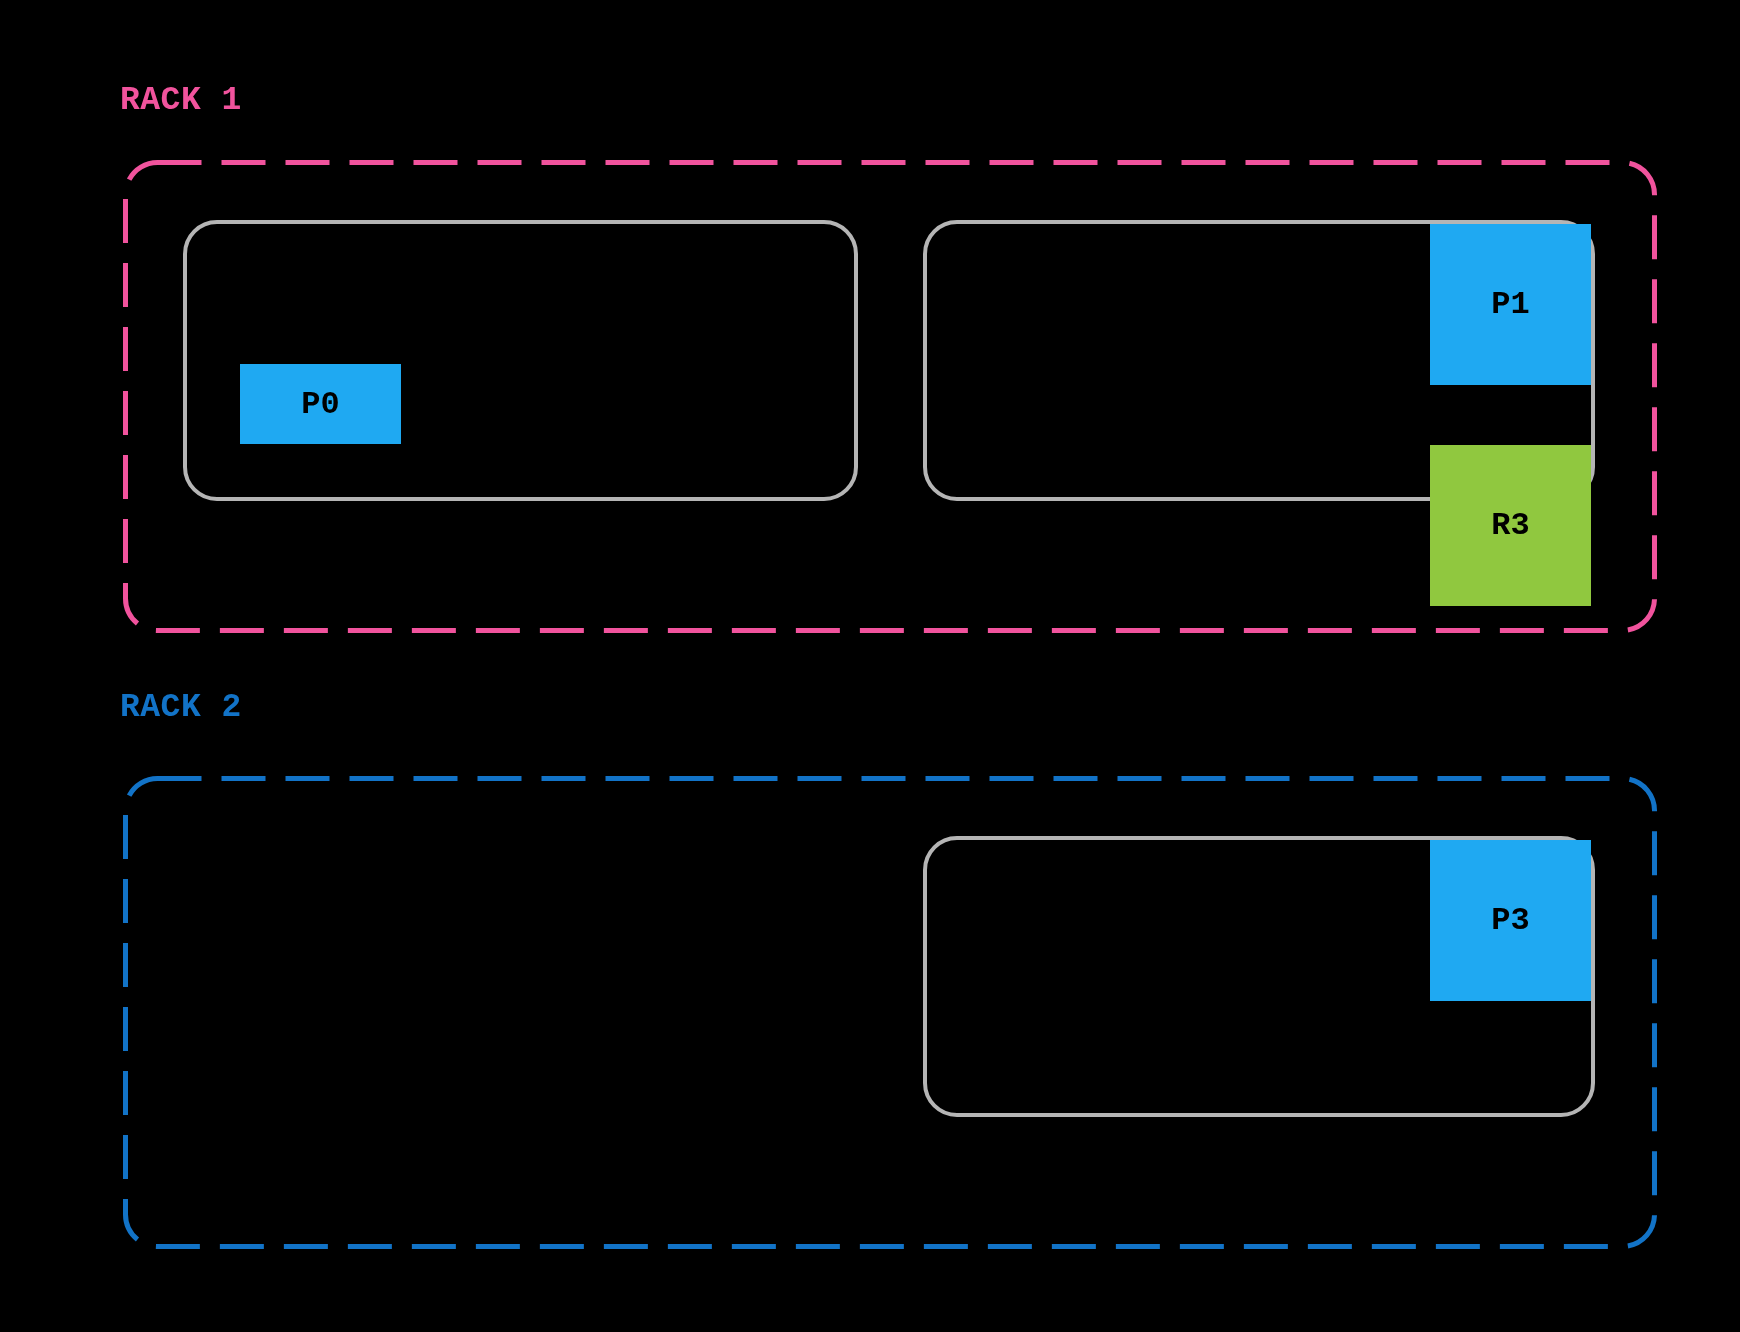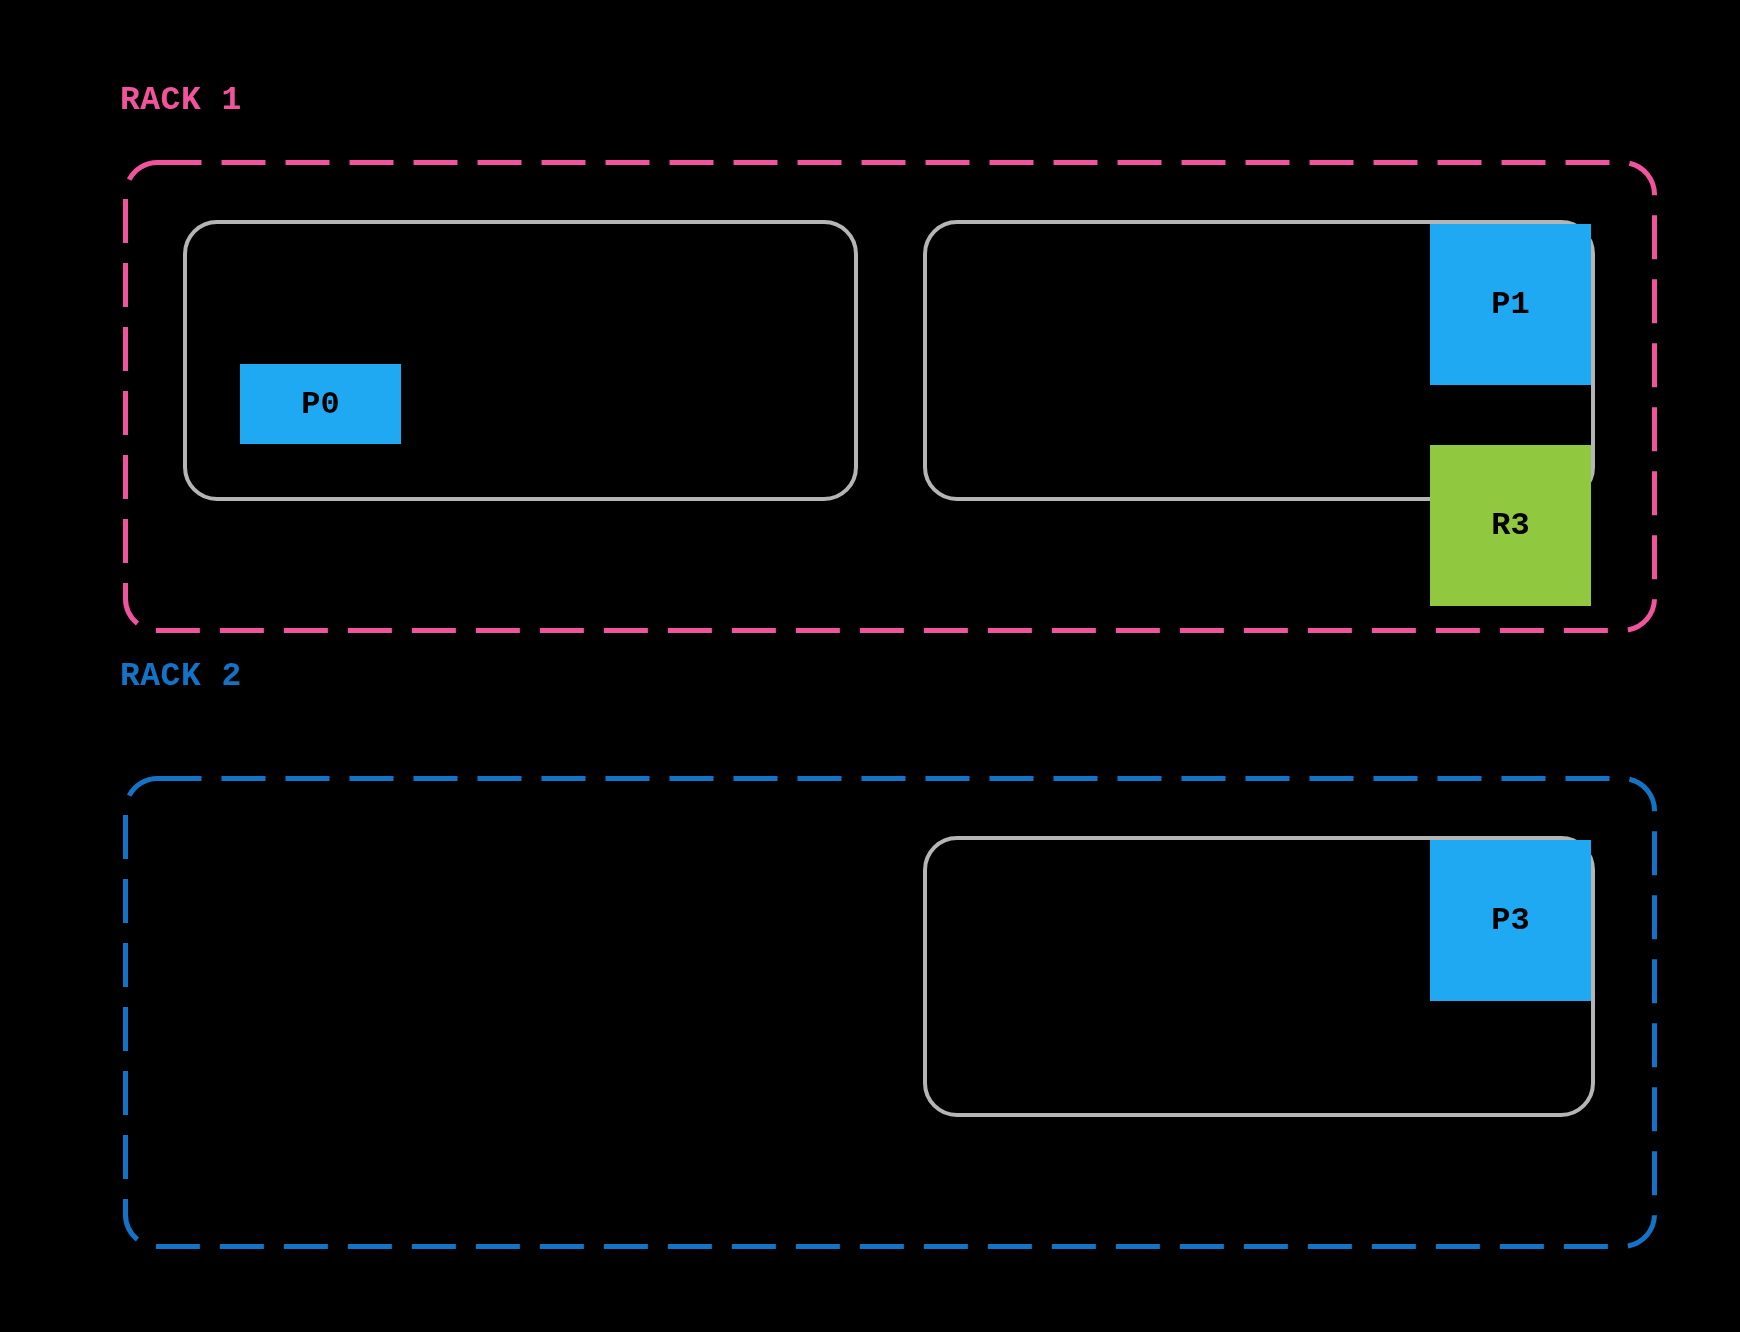--- a/index.html
+++ b/index.html
@@ -13,21 +13,21 @@
   }
   .rack-label {
     position: absolute;
     left: 120px;
     font-size: 33px;
     font-weight: bold;
     letter-spacing: 0.5px;
     white-space: nowrap;
   }
   #rack1-label { top: 82px;  color: var(--rack1, #f1539d); }
-  #rack2-label { top: 658px; color: var(--rack2, #1273c7); }
+  #rack2-label { top: 689px; color: var(--rack2, #1273c7); }
 
   .rack-box {
     position: absolute;
     left: 123px;
     width: 1534px;
     height: 473px;
   }
   #rack1-box { top: 160px; color: var(--rack1, #f1539d); }
   #rack2-box { top: 776px; color: var(--rack2, #1273c7); }
 

